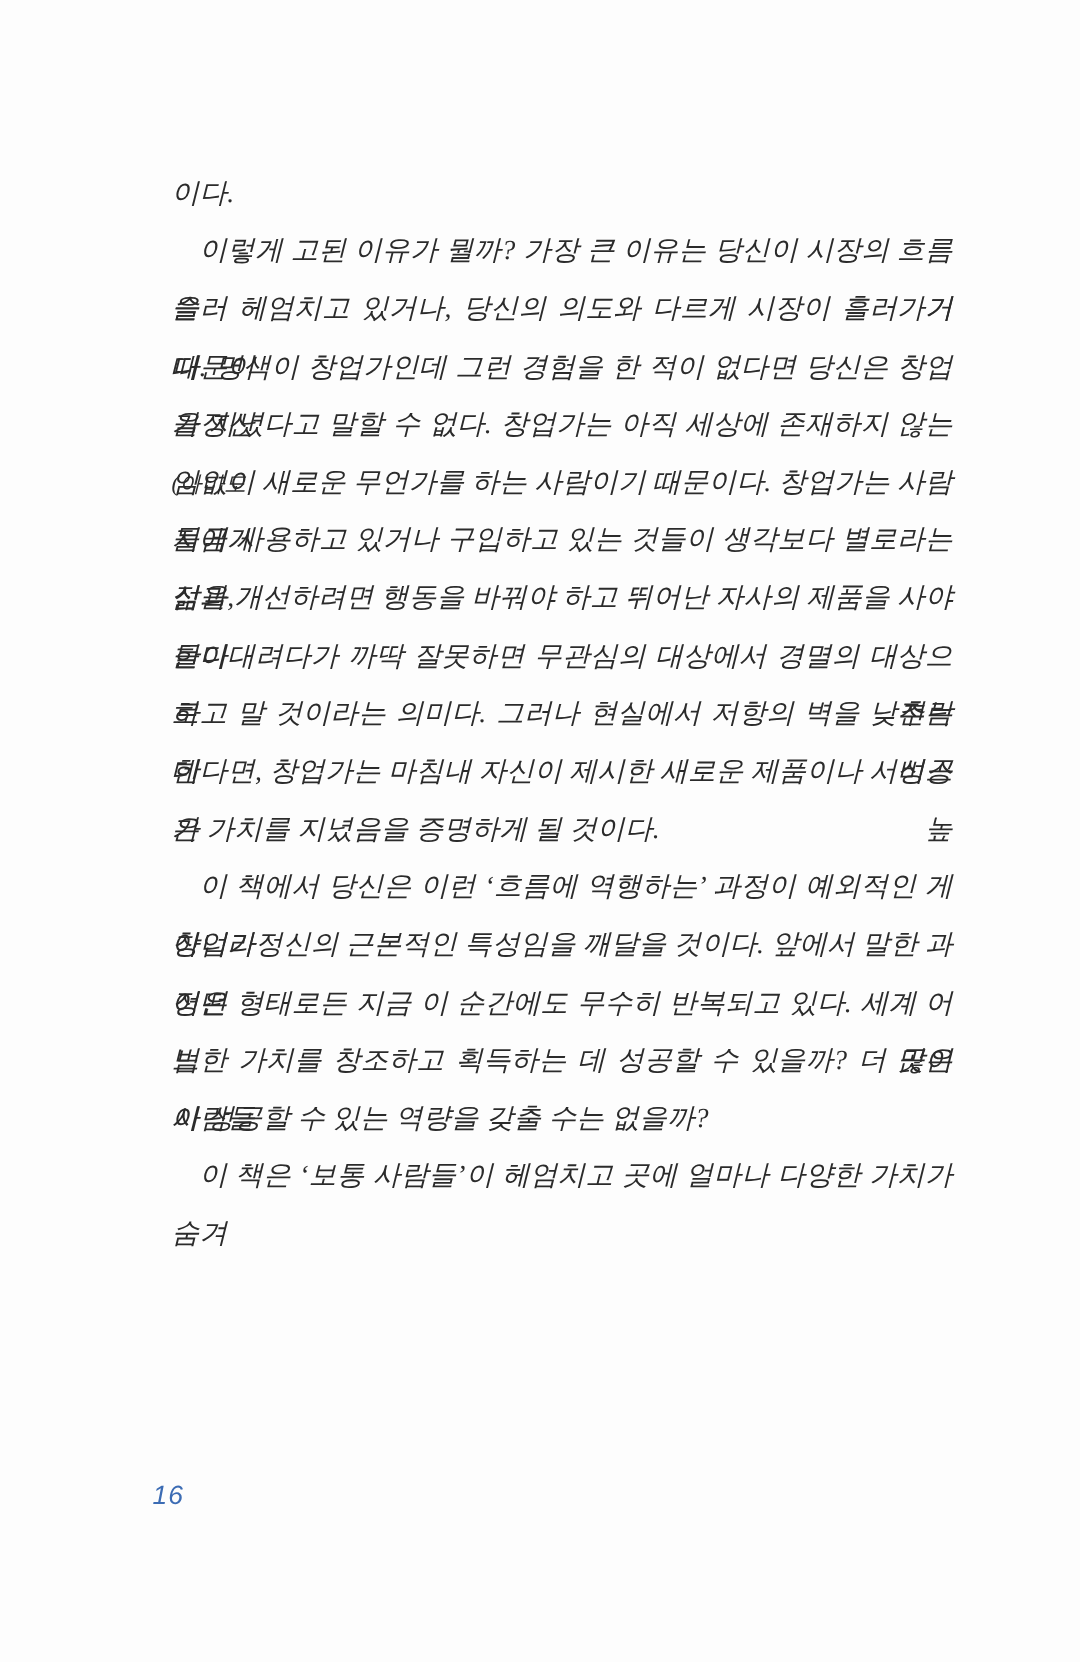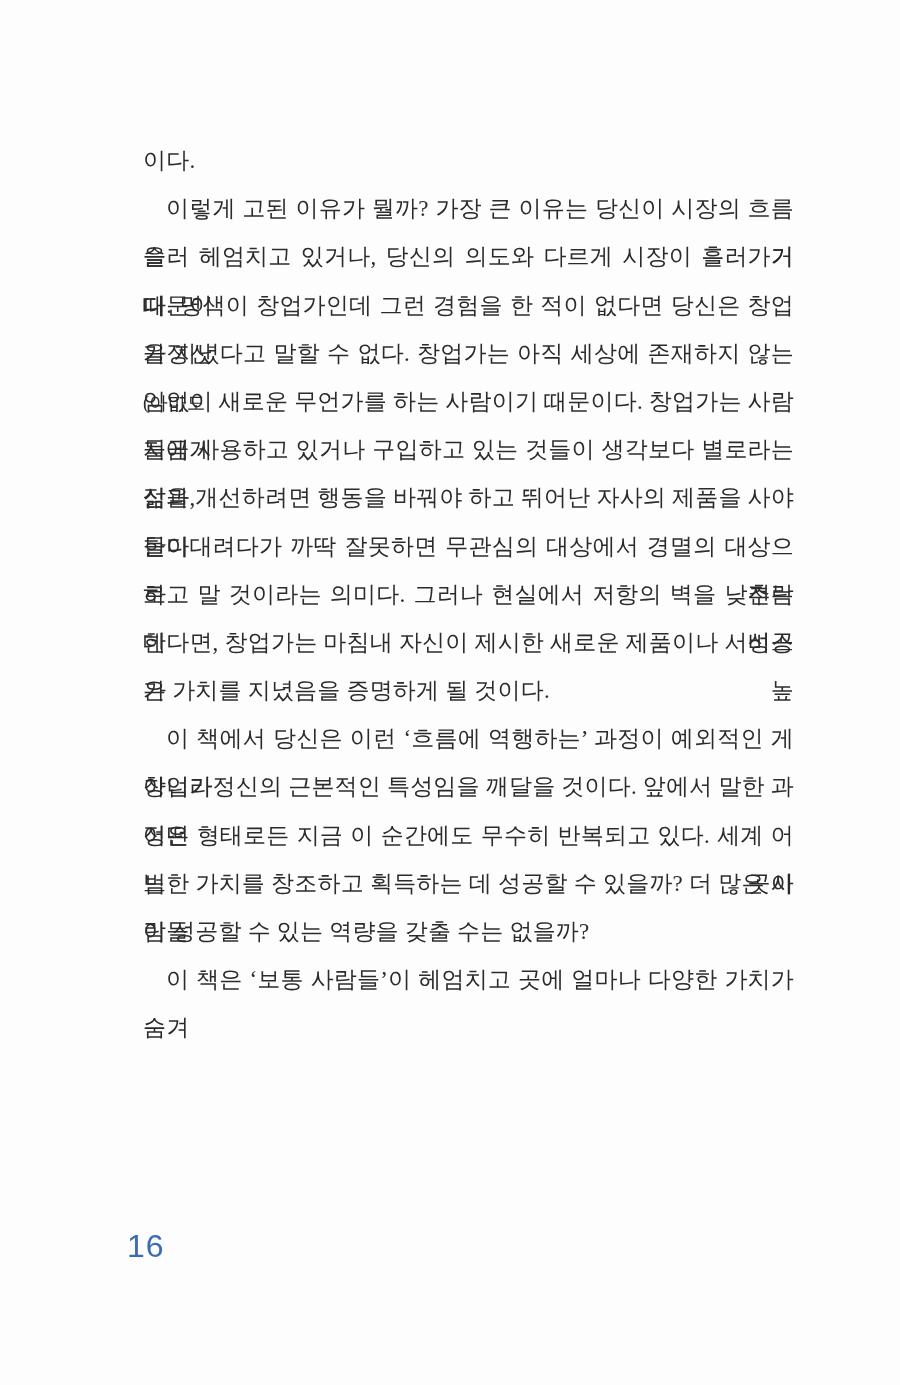--- a/index.html
+++ b/index.html
@@ -7,20 +7,21 @@
     padding: 0;
     background: #ffffff;
   }
   .page {
     position: relative;
     width: 900px;
     height: 1385px;
     background: #fdfdfd;
     overflow: hidden;
     font-family: "Liberation Serif", "DejaVu Serif", serif;
+    font-style: italic;
   }
   .text-block {
     position: absolute;
     left: 143px;
     top: 137px;
     width: 651px;
   }
   .text-line {
     height: 48.2px;
     line-height: 48.2px;
@@ -37,21 +38,21 @@
     text-indent: 23px;
   }
   .seg.small {
     font-size: 18.5px;
   }
   .page-number {
     position: absolute;
     left: 127px;
     top: 1231px;
     font-family: "Liberation Sans", "DejaVu Sans", sans-serif;
-    font-size: 32px;
+    font-size: 22px;
     line-height: 30px;
     letter-spacing: 1px;
   }
 </style>
 </head>
 <body>
 
 <div class="page" style="background: rgb(253, 253, 253);">
   <div class="text-block" style="color: rgb(43, 43, 43);">
       <div class="text-line"><span class="seg">이다.</span></div>

